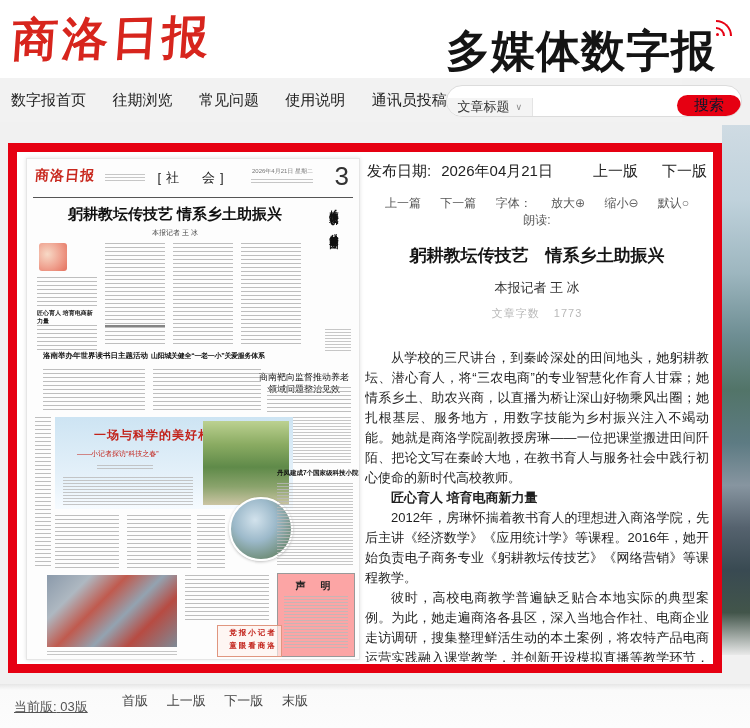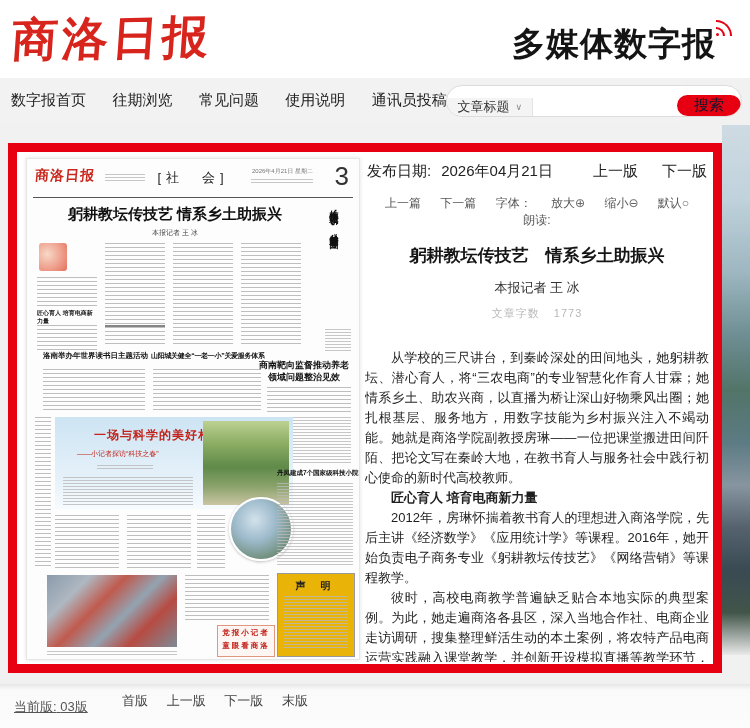--- a/index.html
+++ b/index.html
@@ -3,21 +3,21 @@
 <meta charset="utf-8">
 <style>
   html,body{margin:0;padding:0;width:750px;height:728px;overflow:hidden;
     font-family:"Liberation Sans","DejaVu Sans",sans-serif;background:#f1f1f1;}
   [data-interactable="true"]{cursor:pointer;}
 
   
   .header{position:absolute;top:0;left:0;width:750px;height:78px;background:#ffffff;}
   .logo{position:absolute;left:12px;top:8px;font-size:46px;font-weight:900;color:#d7251d;
     letter-spacing:4px;transform:skewX(-5deg) rotate(-1deg);}
-  .brand{position:absolute;right:34px;top:22px;font-size:33px;font-weight:900;color:#141414;letter-spacing:1px;}
+  .brand{position:absolute;right:34px;top:22px;font-size:44px;font-weight:900;color:#141414;letter-spacing:1px;}
   .signal-icon{position:absolute;right:12px;top:14px;width:22px;height:22px;}
   .signal-icon .arc{position:absolute;left:0;bottom:0;border:solid #e60012;border-width:2px 2px 0 0;
     border-radius:0 100% 0 0;background:transparent;}
   .signal-icon .a1{width:7px;height:7px;}
   .signal-icon .a2{width:14px;height:14px;}
   .signal-icon .dot{position:absolute;left:0;bottom:0;width:3px;height:3px;border-radius:50%;background:#e60012;}
 
   
   .navbar{position:absolute;top:78px;left:0;width:682px;height:44px;background:#f2f2f2;}
   .nav-item{display:inline-block;line-height:44px;padding:0 11px;font-size:15px;color:#222;}
@@ -55,39 +55,39 @@
   .th-headline{position:absolute;left:10px;top:46px;width:276px;text-align:center;
     font-size:15px;font-weight:900;color:#101010;white-space:nowrap;}
   .th-byline{position:absolute;left:10px;top:69px;width:276px;text-align:center;font-size:7px;color:#444;}
   .ph-illu{position:absolute;left:12px;top:84px;width:28px;height:28px;border-radius:3px;
     background:radial-gradient(circle at 30% 40%,#f7d9c6 0%,#efa08e 55%,#e4705d 100%);}
   .th-subhead{position:absolute;left:10px;top:150px;width:60px;font-size:6px;font-weight:700;color:#222;background:#fdfdfd;line-height:8px;}
   .th-vert{position:absolute;left:300px;top:44px;height:150px;writing-mode:vertical-rl;
     font-size:9px;font-weight:700;color:#111;letter-spacing:1px;}
   .th-h2{position:absolute;left:16px;top:192px;width:104px;font-size:7.5px;font-weight:700;color:#111;white-space:nowrap;}
   .th-h3{position:absolute;left:124px;top:192px;width:116px;font-size:7px;font-weight:700;color:#111;letter-spacing:-.3px;white-space:nowrap;}
-  .th-h4{position:absolute;left:230px;top:200px;width:94px;font-size:9px;font-weight:700;color:#111;line-height:12px;text-align:center;}
+  .th-h4{position:absolute;left:230px;top:212px;width:94px;font-size:9px;font-weight:400;color:#111;line-height:12px;text-align:center;}
   .feature-box{position:absolute;left:28px;top:258px;width:238px;height:92px;
     background:linear-gradient(180deg,#cde4f3 0%,#e7f2fa 70%,#f6fbff 100%);}
   .feature-title{position:absolute;left:8px;top:10px;width:140px;font-size:12px;font-weight:900;color:#c2221a;letter-spacing:1px;margin-left:31px;}
   .feature-sub{position:absolute;left:22px;top:32px;width:130px;font-size:7px;color:#c2221a;}
   .feature-byline{position:absolute;left:42px;top:48px;width:56px;height:5px;}
   .ph-crowd{position:absolute;left:148px;top:4px;width:86px;height:84px;
     background:linear-gradient(180deg,#bcd191 0%,#8aab62 28%,#5f8a49 55%,#8aa36c 78%,#cbc5a4 100%);}
   .ph-circle{position:absolute;left:202px;top:338px;width:60px;height:60px;border-radius:50%;
     border:2px solid #fff;box-shadow:0 1px 3px rgba(0,0,0,.25);
     background:radial-gradient(circle at 40% 35%,#d2e2ec 0%,#9cb9ca 40%,#718f7c 75%,#567050 100%);}
   .th-h5{position:absolute;left:250px;top:310px;width:80px;font-size:6.5px;font-weight:700;color:#111;white-space:nowrap;}
-  .notice-box{position:absolute;left:250px;top:414px;width:76px;height:82px;border:1px solid #999;background:#eab308;}
+  .notice-box{position:absolute;left:250px;top:414px;width:76px;height:82px;border:1px solid #999;background:#fca5a5;}
   .notice-title{position:absolute;left:0;right:0;top:5px;text-align:center;font-size:10px;font-weight:700;letter-spacing:6px;color:#222;}
   .ph-kids{position:absolute;left:20px;top:416px;width:130px;height:72px;
     background:linear-gradient(135deg,#8b9aab 0%,#aeb8c1 22%,#c05a4e 40%,#93a3b1 58%,#b74b42 75%,#7e8b97 100%);}
   .stamp{position:absolute;left:190px;top:466px;width:56px;height:30px;border:1px solid #e0967f;
     background:rgba(255,243,238,.65);color:#c2221a;font-size:7.5px;font-weight:900;
-    text-align:center;line-height:13px;letter-spacing:2px;}
+    text-align:center;line-height:13px;letter-spacing:2px;padding-left:7px;}
 
   
   .reading{position:absolute;left:348px;top:6px;width:344px;height:504px;overflow:hidden;}
   .pub-row{display:flex;justify-content:space-between;align-items:center;font-size:15px;color:#222;padding:4px 2px 0 2px;}
   .pub-left{display:flex;gap:10px;}
   .pub-right{display:flex;gap:24px;}
   .pub-right span{color:#222;}
   .tool-row{margin-top:14px;text-align:center;font-size:12px;color:#555;}
   .tool-row .t{display:inline-block;margin:0 8px;}
   .tool-ic{color:#666;font-size:12px;}

